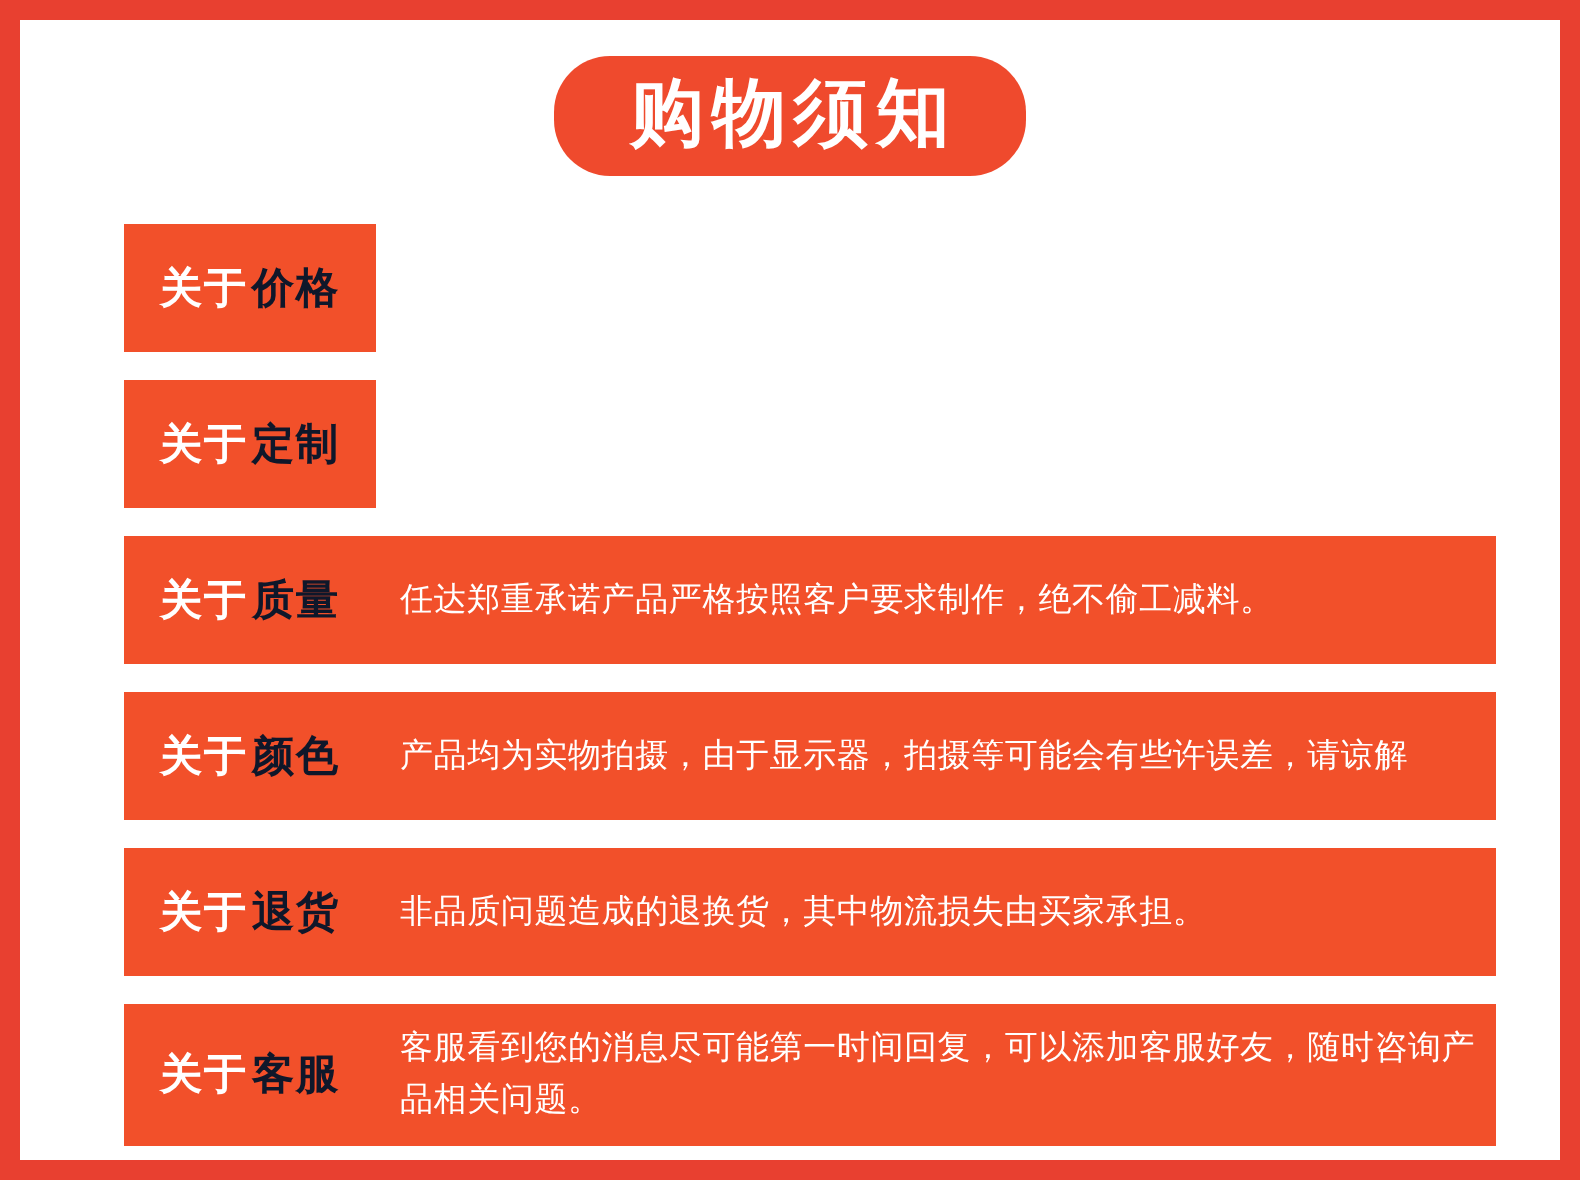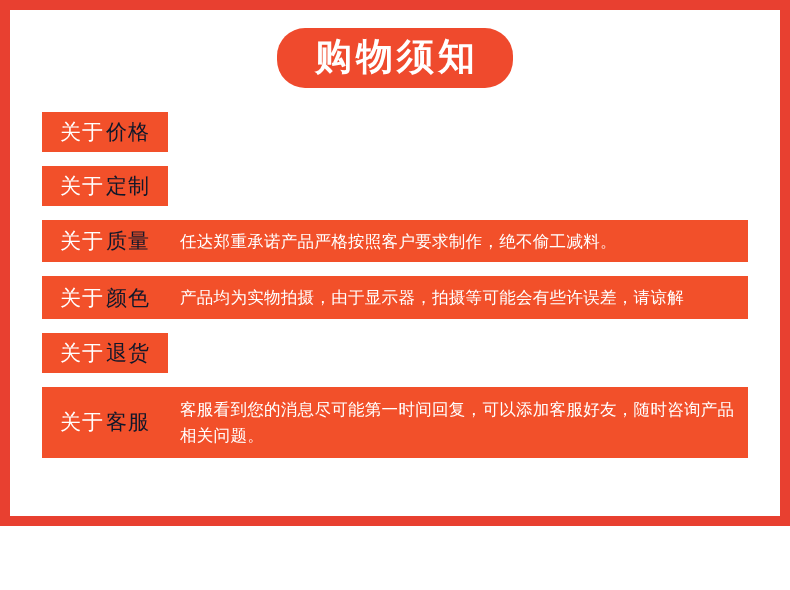--- a/index.html
+++ b/index.html
@@ -8,21 +8,21 @@
   }
   body {
     width: 790px;
     height: 590px;
     background: #ffffff;
     font-family: "Liberation Sans", sans-serif;
   }
   .page {
     position: relative;
     width: 790px;
-    height: 526px;
+    height: 590px;
     box-sizing: border-box;
     border: 10px solid #e84030;
     background: #ffffff;
     overflow: hidden;
   }
   .inner {
     position: absolute;
     left: 10px;
     top: 10px;
     right: 10px;
@@ -57,27 +57,28 @@
   .row {
     display: flex;
     align-items: stretch;
     margin-bottom: 14px;
   }
   .row-label {
     flex: 0 0 126px;
     background: #f2502a;
     color: #ffffff;
     font-size: 21px;
-    font-weight: normal;
+    font-weight: bold;
     letter-spacing: 1px;
     display: flex;
     align-items: center;
     justify-content: center;
     box-sizing: border-box;
-    padding: 6px 4px;
+    padding: 18px 4px;
+    margin-left: 20px;
   }
   .row-label .lbl-yellow {
     color: #0f172a;
   }
   .row-text {
     flex: 1 1 auto;
     background: #f2502a;
     color: #ffffff;
     font-size: 16.5px;
     line-height: 1.6;
@@ -141,20 +142,21 @@
           </div>
         <div class="row-text">产品均为实物拍摄，由于显示器，拍摄等可能会有些许误差，请谅解</div>
       </div>
 
       <div class="row">
         <div class="row-label">
             <span>关于</span>
             <span class="sep"></span>
             <span class="lbl-yellow">退货</span>
           </div>
+        <div class="row-text">非品质问题造成的退换货，其中物流损失由买家承担。</div>
       </div>
 
       <div class="row two-line">
         <div class="row-label">
             <span>关于</span>
             <span class="sep"></span>
             <span class="lbl-yellow">客服</span>
           </div>
         <div class="row-text">客服看到您的消息尽可能第一时间回复，可以添加客服好友，随时咨询产品相关问题。</div>
       </div>

